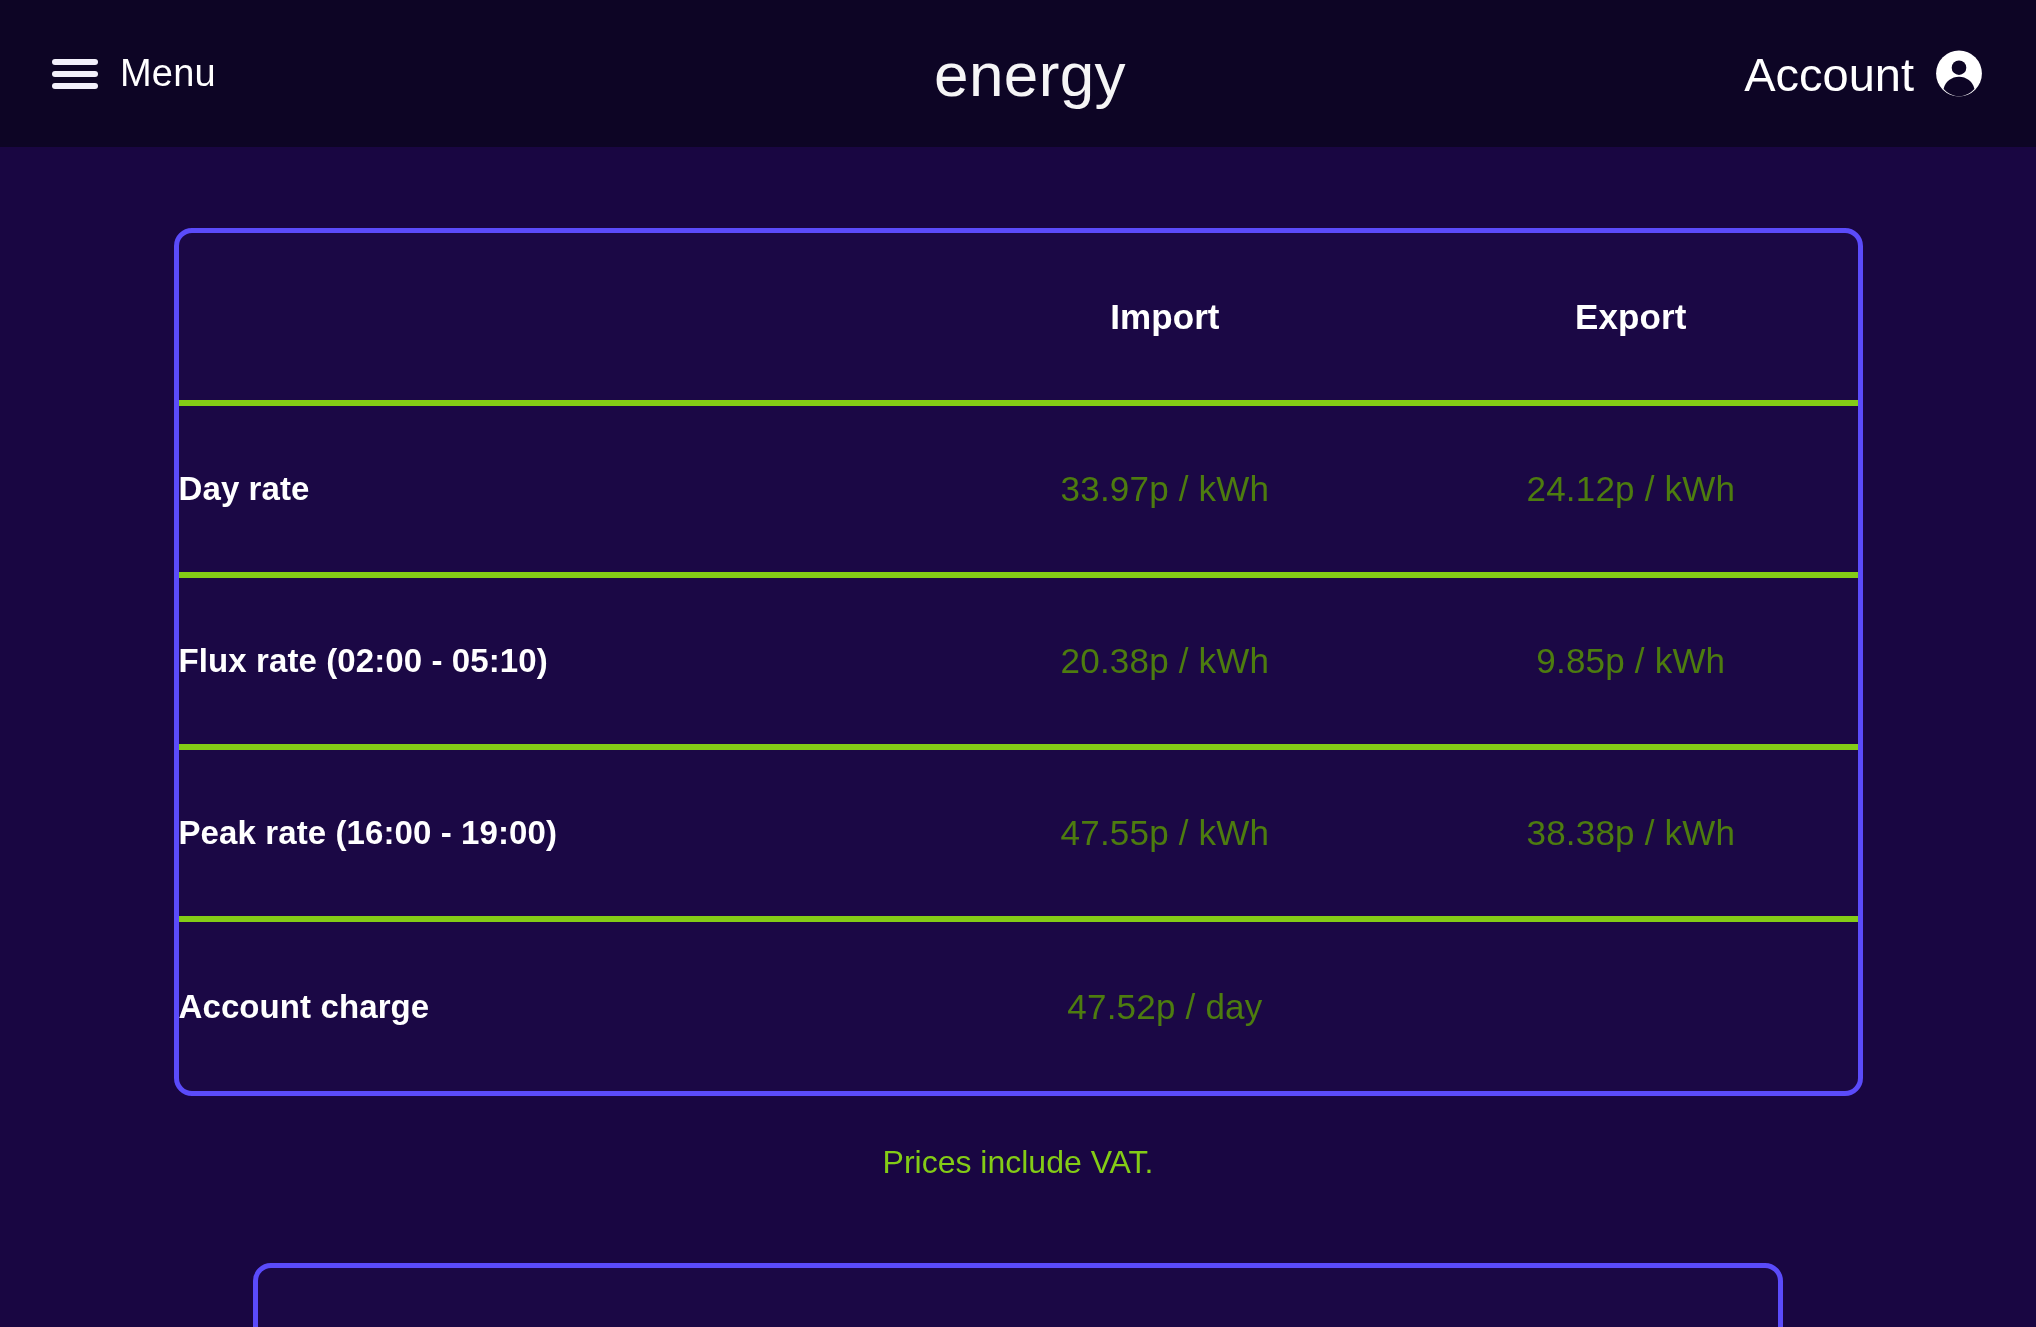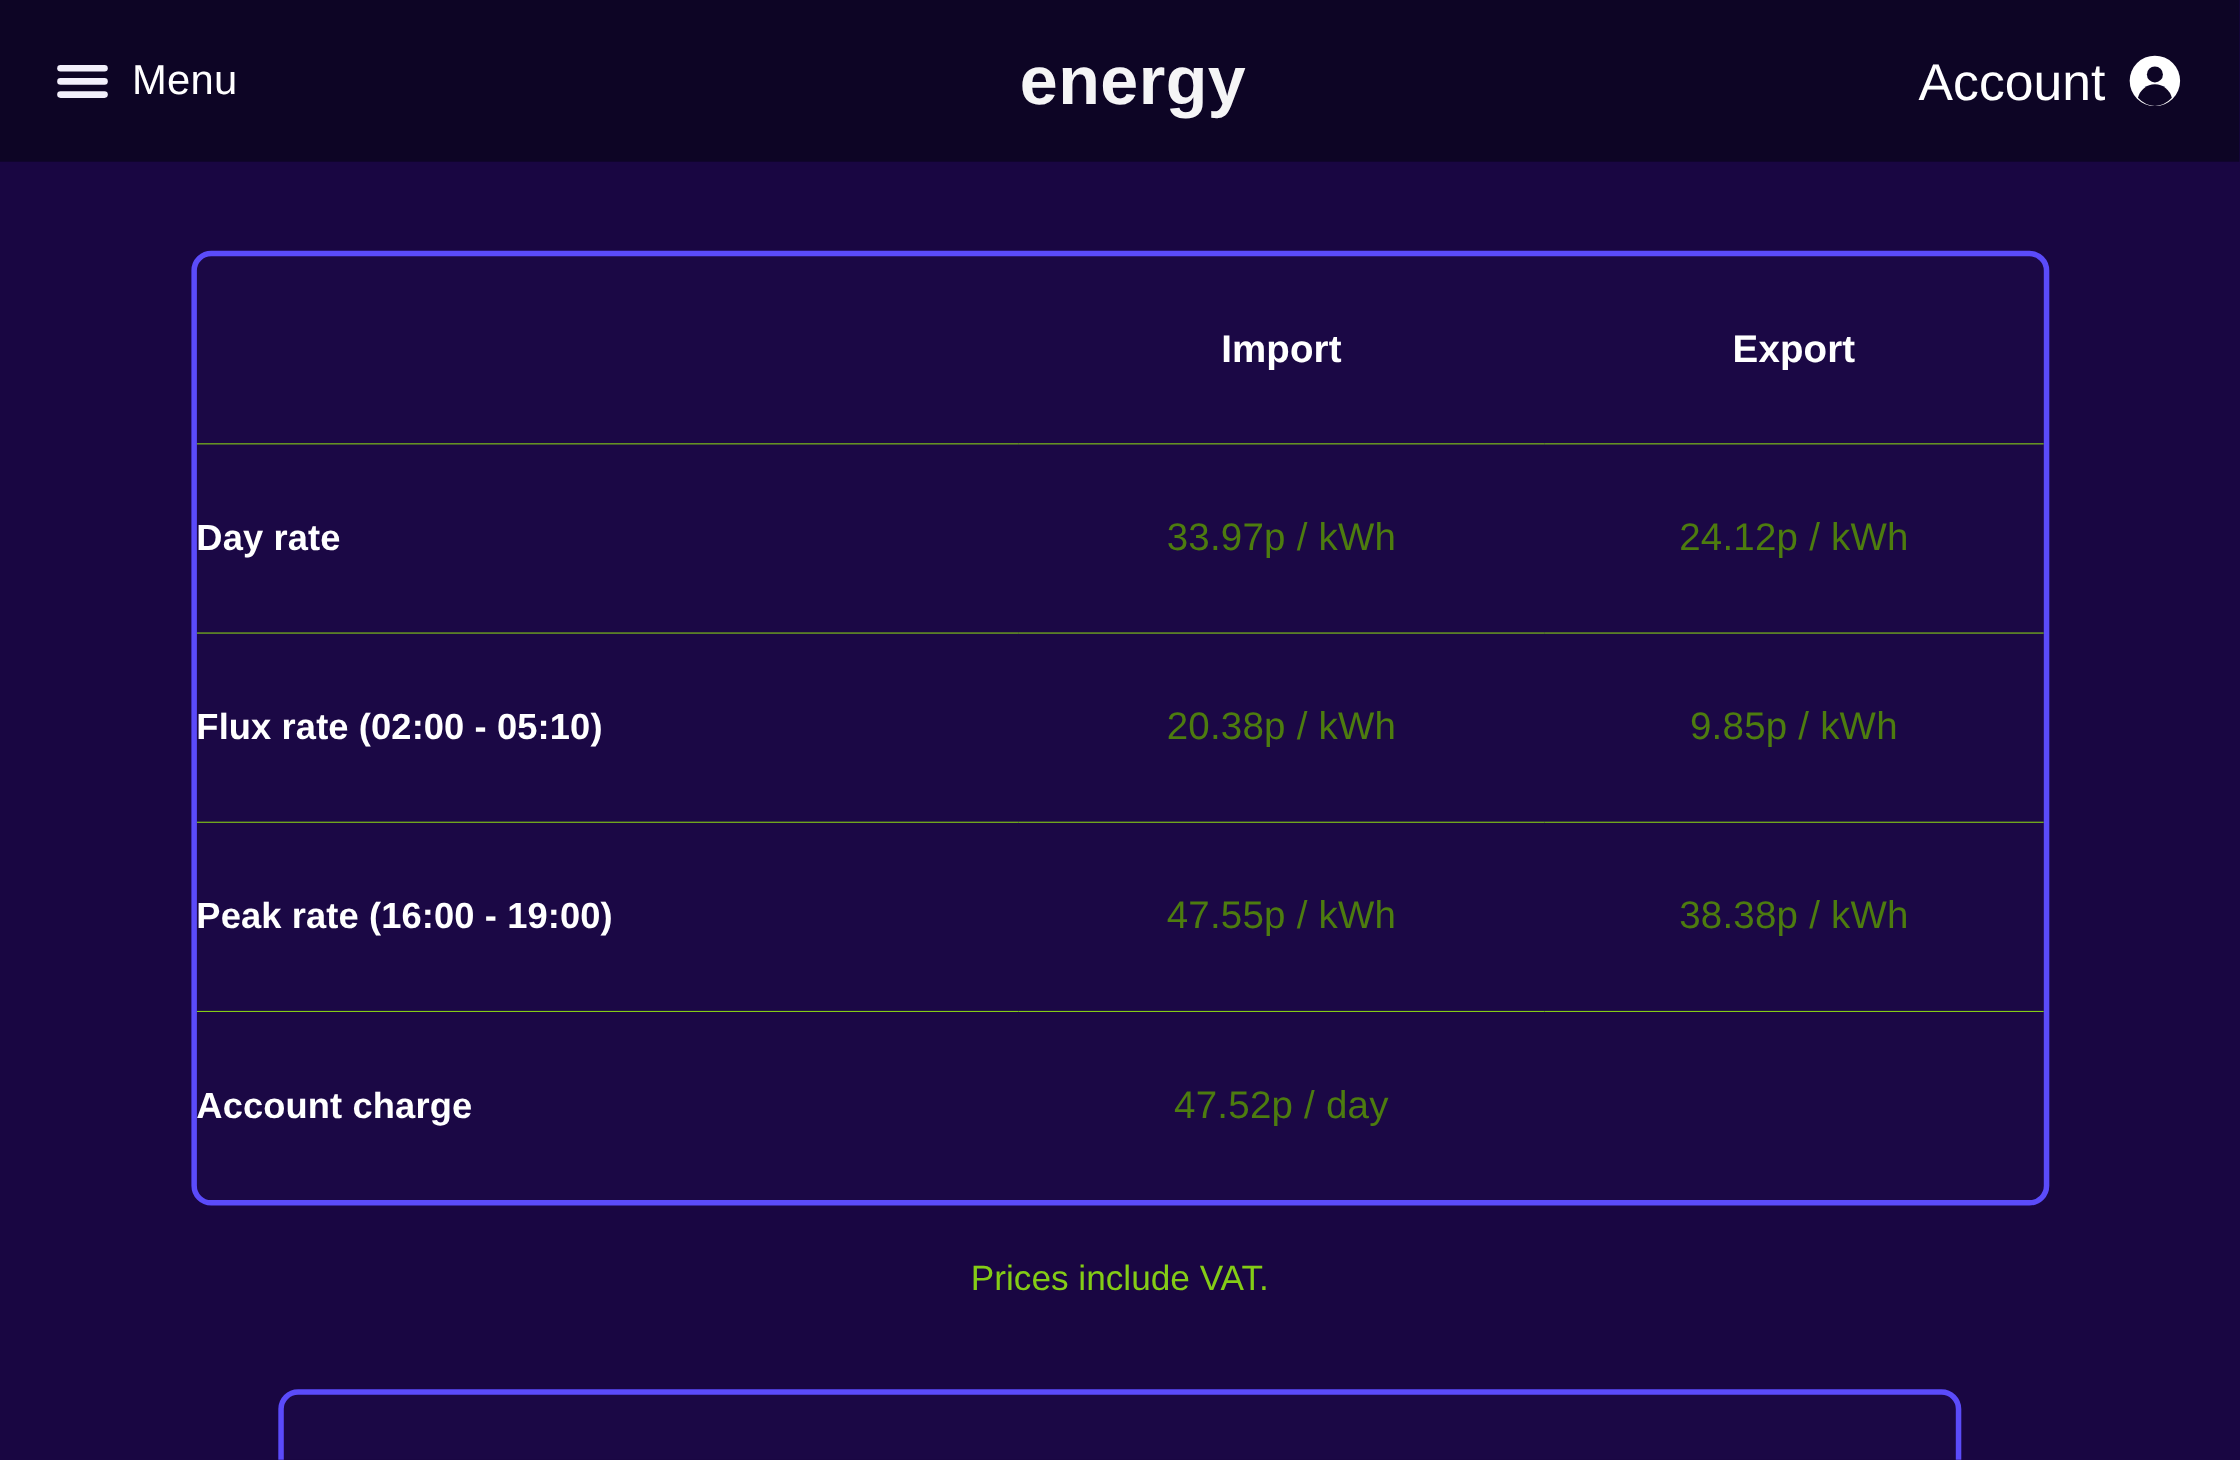--- a/index.html
+++ b/index.html
@@ -69,21 +69,21 @@
     cursor: pointer;
   }
   .logo-octopus {
     font-size: 62px;
     font-weight: 700;
     letter-spacing: -1.4px;
     color: #ffffff;
   }
   .logo-energy {
     font-size: 62px;
-    font-weight: 700;
+    font-weight: 400;
     letter-spacing: 0.4px;
     color: #ffffff;
     margin-left: 24px;
     opacity: 0.96;
   }
 
   .account-button {
     position: absolute;
     right: 52px;
     top: 50%;
@@ -139,21 +139,21 @@
     height: 170px;
     font-size: 35px;
     font-weight: 700;
     text-align: center;
     color: #ffffff;
     letter-spacing: 0.1px;
   }
   .rates-table thead th.head-blank { text-align: left; }
 
   .rates-table tbody tr {
-    border-top: 1px solid #84cc16;
+    border-top: 6px solid #84cc16;
   }
 
   .rates-table tbody td {
     height: 172px;
   }
 
   .cell-label {
     font-size: 33px;
     font-weight: 700;
     color: #ffffff;

